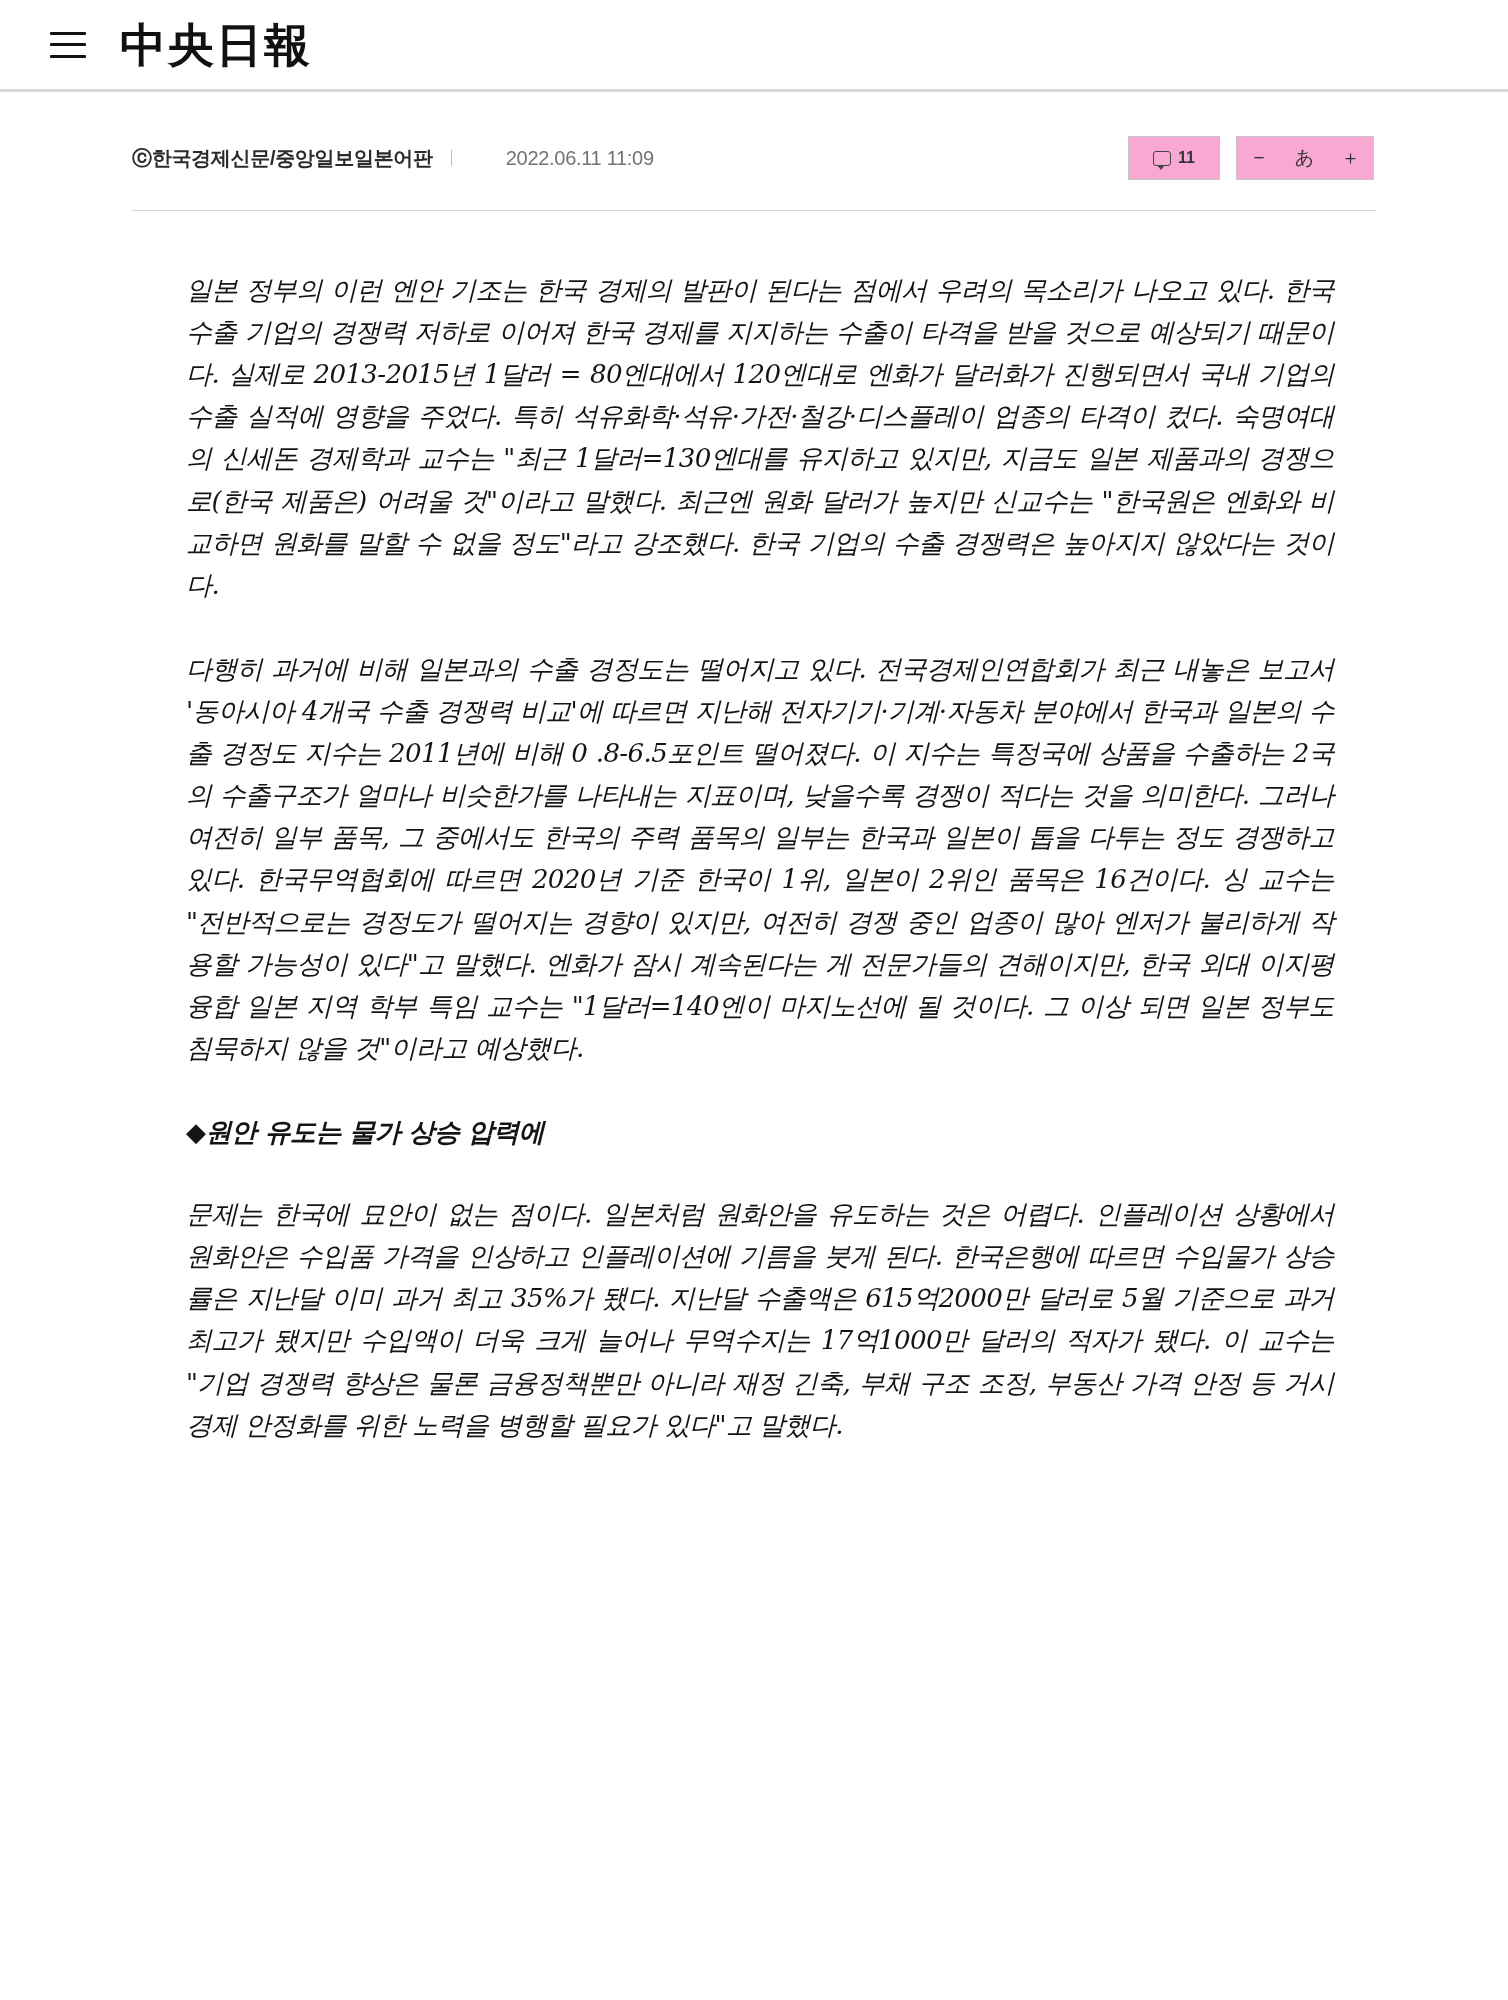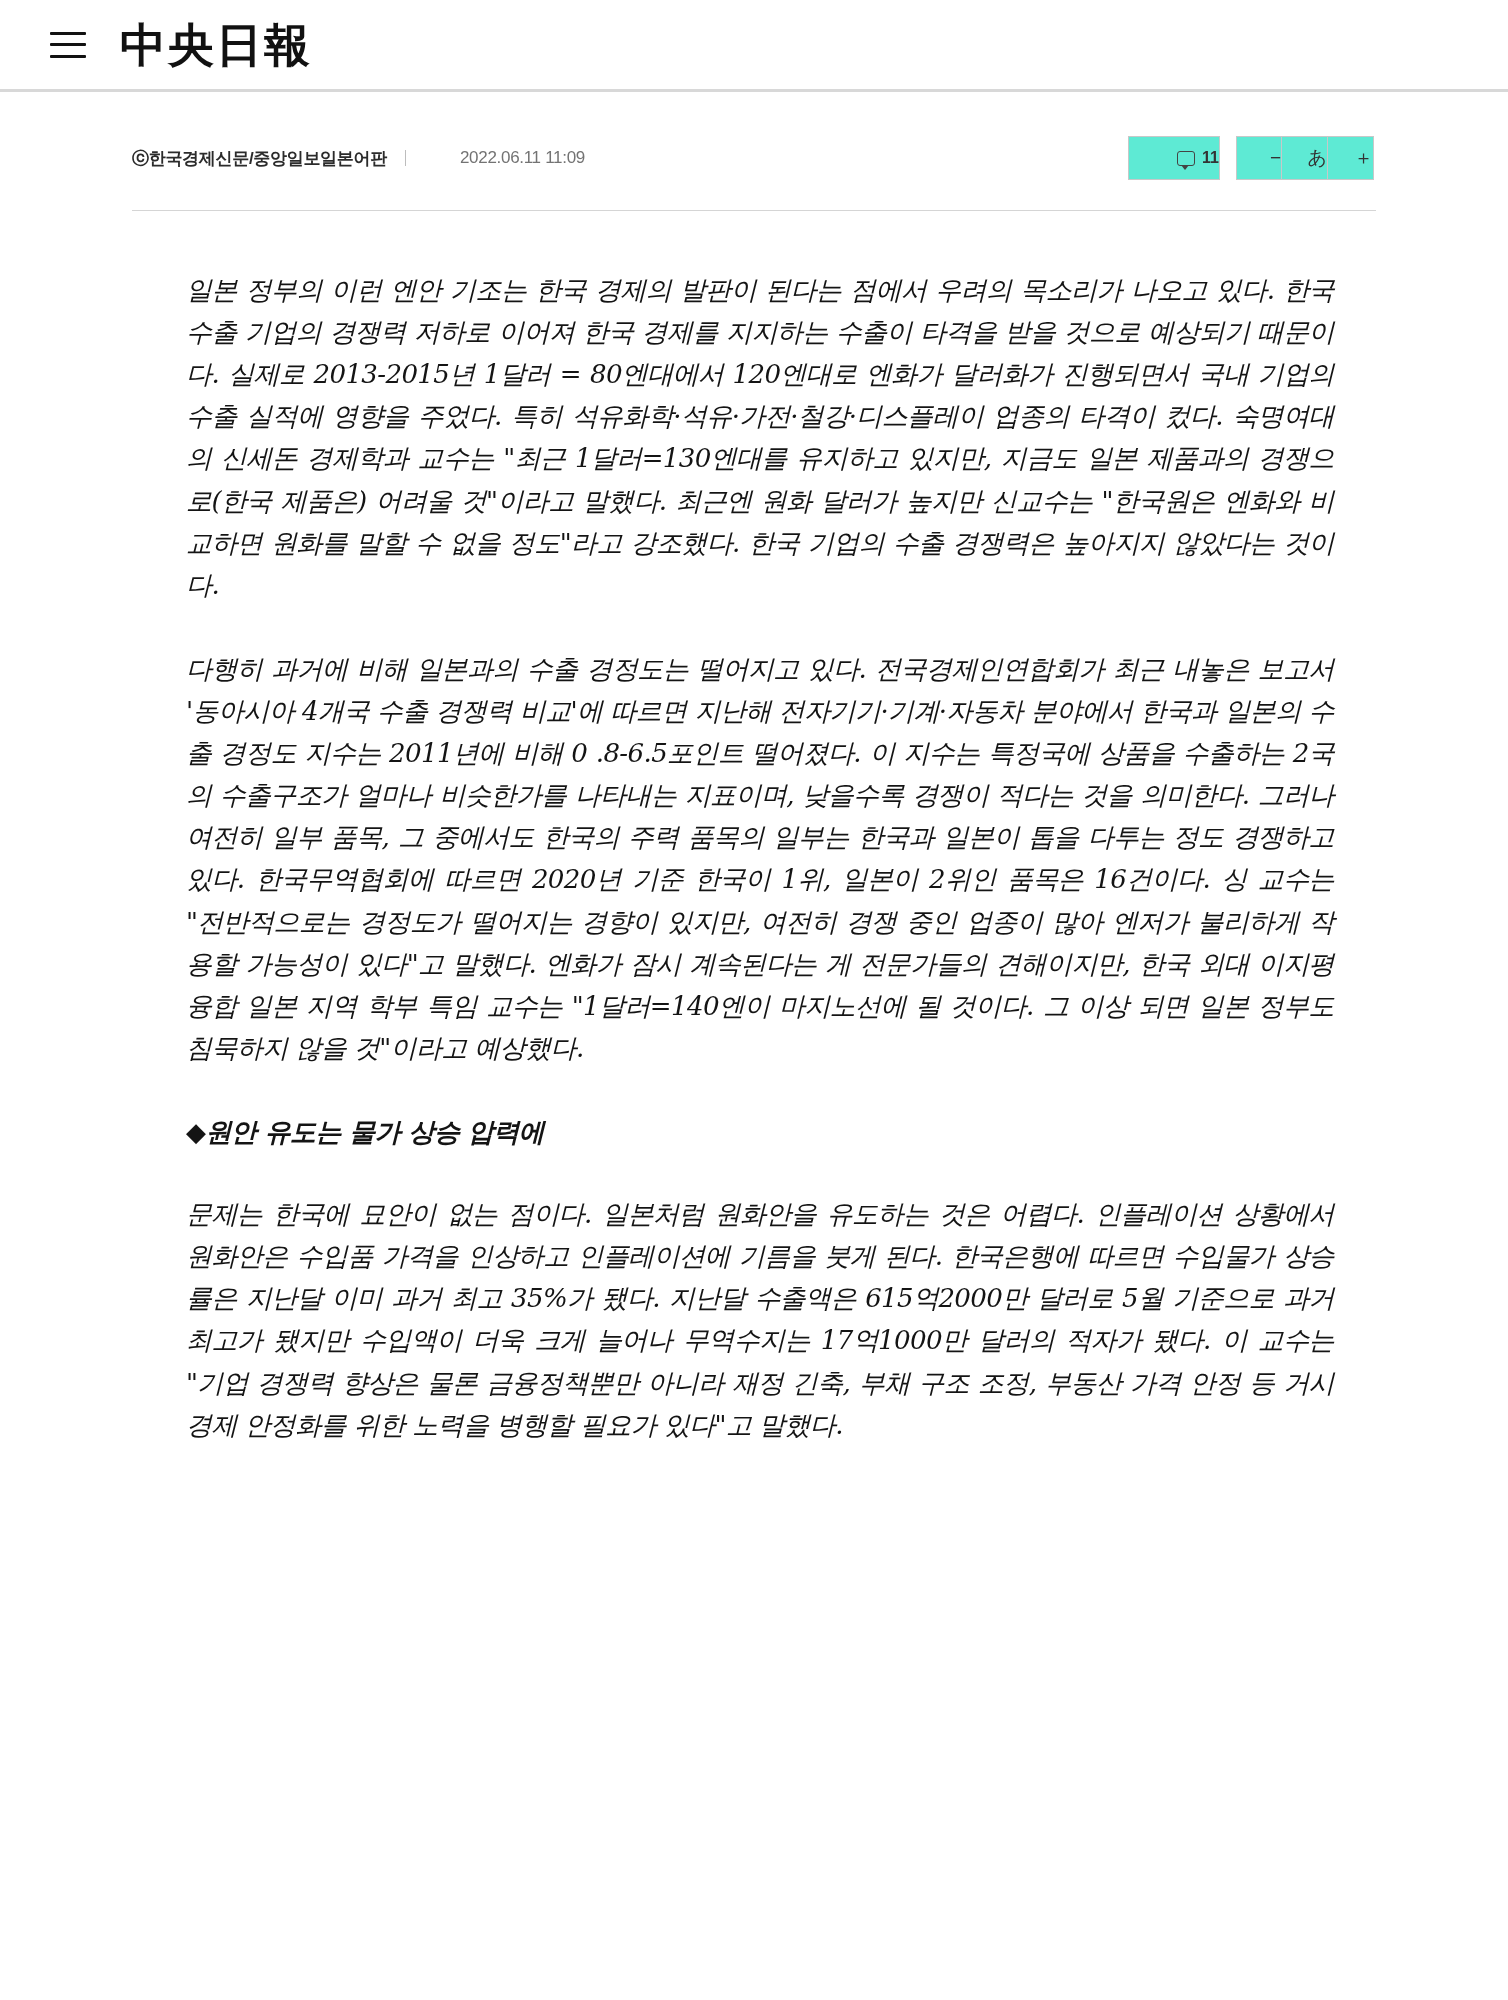--- a/index.html
+++ b/index.html
@@ -101,21 +101,21 @@
   .byline-row {
     display: flex;
     align-items: center;
     justify-content: space-between;
     margin-top: 44px;
     padding: 0 6px 0 4px;
   }
   .byline {
     display: flex;
     align-items: center;
-    font-size: 17px;
+    font-size: 20px;
     color: #2b2b2b;
     font-weight: 700;
     letter-spacing: -0.3px;
   }
   .byline .sep {
     display: inline-block;
     width: 1px;
     height: 16px;
     background: #bdbdbd;
     margin: 0 18px;
@@ -129,22 +129,22 @@
     display: flex;
     align-items: stretch;
     gap: 0;
   }
   .tool-box {
     border: 1px solid #c8c8c8;
     height: 44px;
     min-width: 46px;
     display: flex;
     align-items: center;
-    justify-content: flex-end;
-    background: #5eead4;
+    justify-content: center;
+    background: #f9a8d4;
     font-size: 19px;
     color: #333;
     cursor: pointer;
     box-sizing: border-box;
   }
   .comment-box {
     min-width: 92px;
     gap: 7px;
     margin-right: 16px;
     font-size: 16px;

